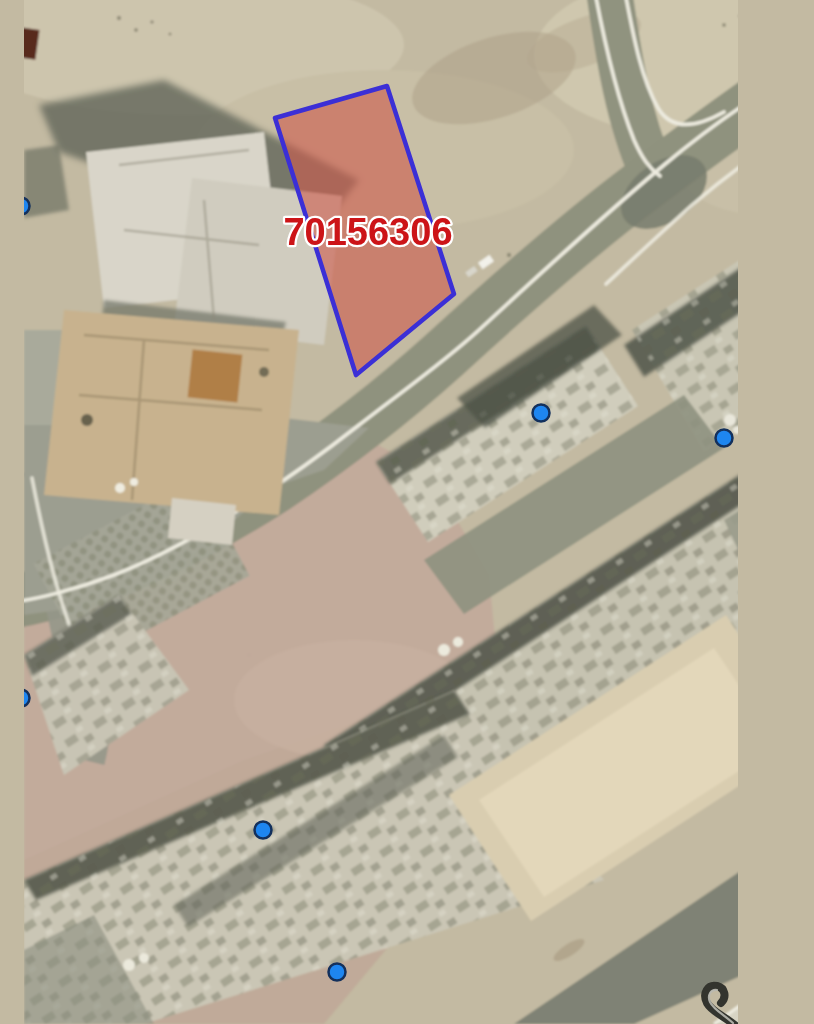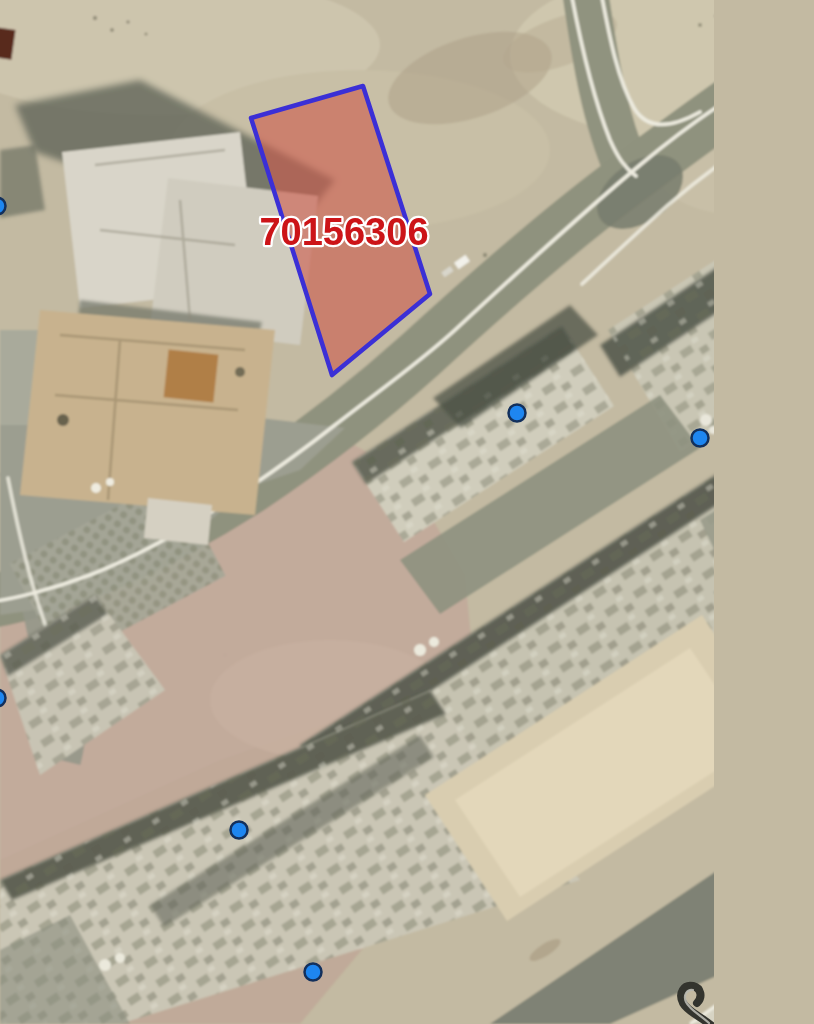--- a/index.html
+++ b/index.html
@@ -1,17 +1,17 @@
 <!DOCTYPE html>
 <html><head>
 <meta charset="utf-8">
 <style>
   html,body{margin:0;padding:0;background:#c3baa2;}
   .stage{position:relative;width:714px;height:1024px;overflow:hidden;
-         font-family:"Liberation Sans",sans-serif;}
+         font-family:"Liberation Sans",sans-serif;padding-left:24px;}
   svg{display:block;}
   .parcel-label{font-family:"Liberation Sans",sans-serif;font-weight:bold;
                 text-anchor:middle;}
 </style>
 </head>
 <body>
 
 <div class="stage">
 <svg width="814" height="1024" viewBox="0 0 814 1024" xmlns="http://www.w3.org/2000/svg">
   <defs>

